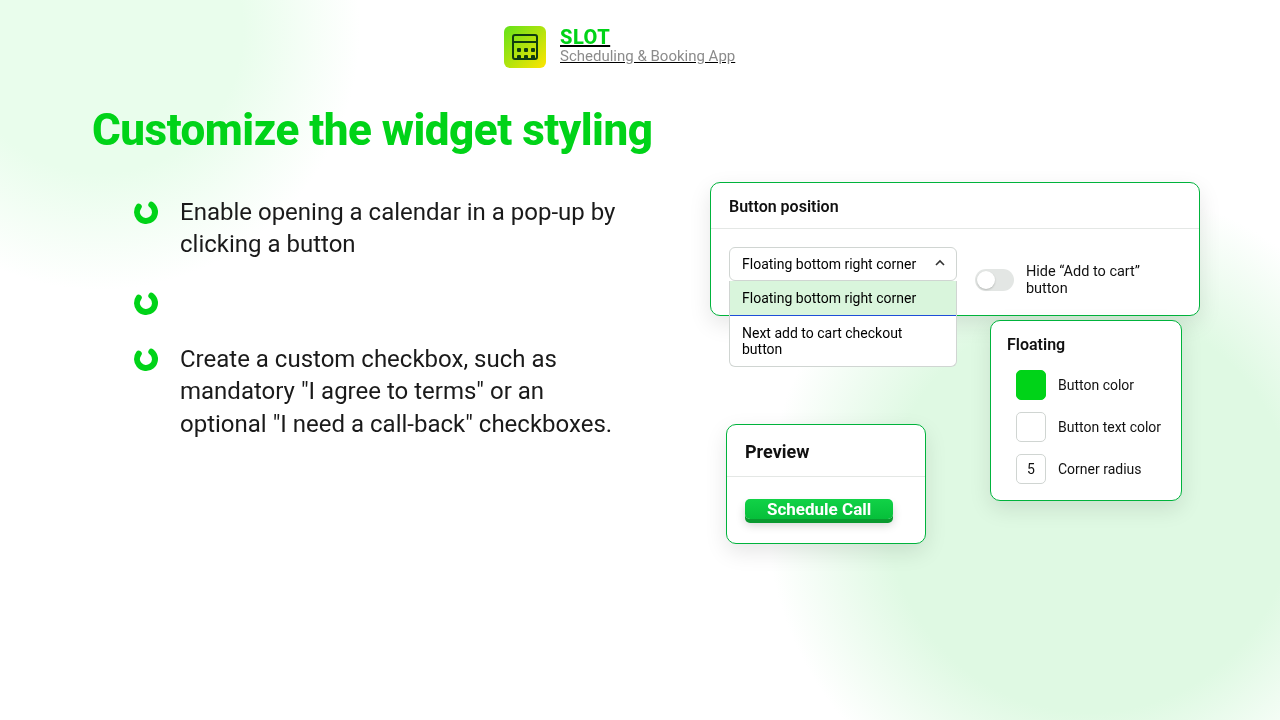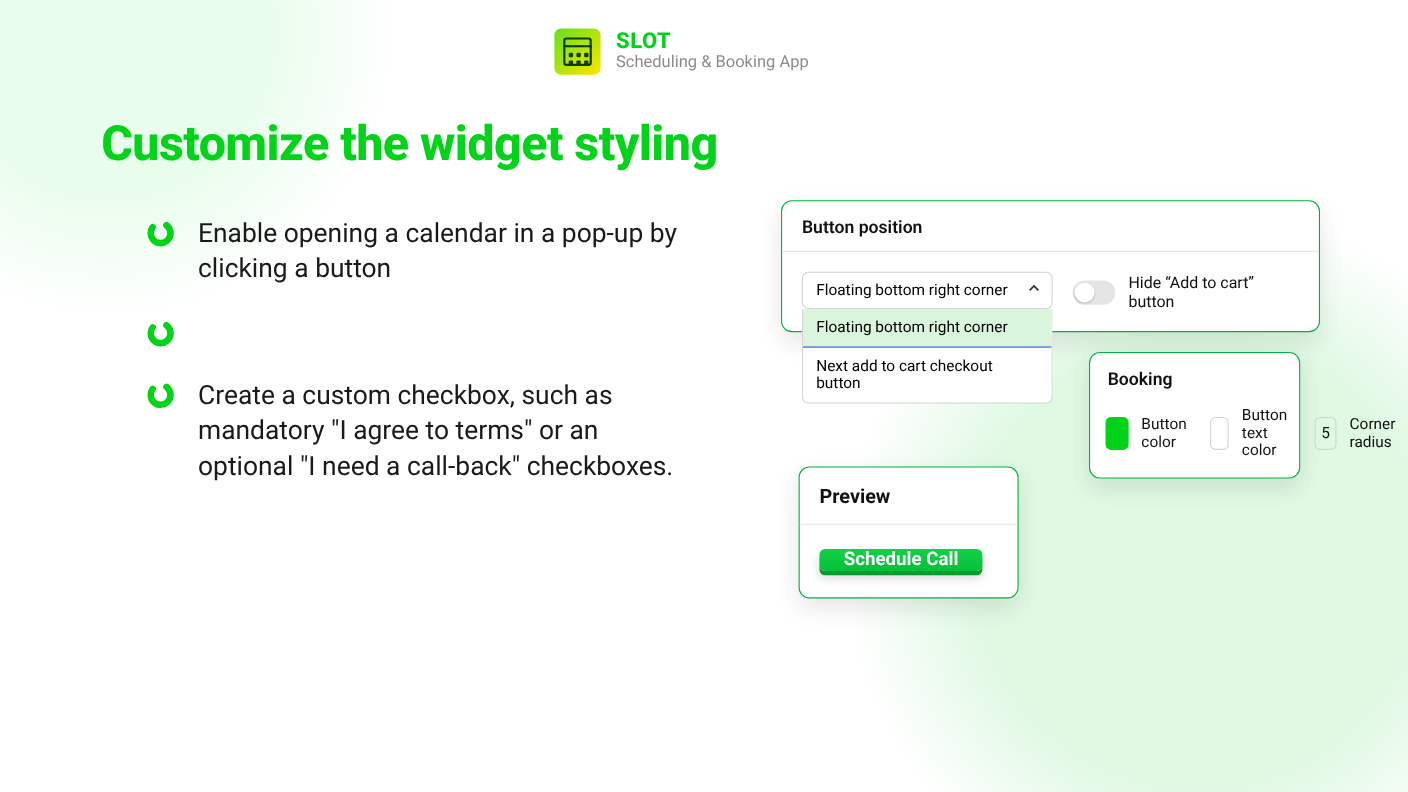--- a/index.html
+++ b/index.html
@@ -17,21 +17,21 @@
   .blob{position:absolute;border-radius:50%;z-index:0;}
   .blob-tl{width:520px;height:520px;left:-160px;top:-230px;
     background:radial-gradient(closest-side,#e9fdec 0%,#e9fdec 55%,rgba(233,253,236,0) 100%);}
   .blob-br{width:900px;height:900px;right:-260px;top:60px;
     background:radial-gradient(closest-side,#dff9e3 0%,#dff9e3 45%,rgba(223,249,227,0) 72%);
     border-radius:48% 52% 56% 44% / 55% 42% 58% 45%;}
 
   .stage{position:relative;width:1280px;height:720px;}
 
   
-  .brand{position:absolute;left:504px;top:26px;display:flex;align-items:center;gap:14px;z-index:2;}
+  .brand{position:absolute;left:504px;top:26px;display:flex;align-items:center;gap:14px;z-index:2;text-decoration:underline;}
   .brand-logo{width:42px;height:42px;border-radius:6px;background:linear-gradient(135deg,#62e21a 0%,#ffe500 100%);position:relative;overflow:hidden;}
   .brand-logo .cal{position:absolute;left:8px;top:8px;right:8px;bottom:8px;border:2px solid #0f3d0f;border-radius:3px;}
   .brand-logo .cal::before{content:"";position:absolute;left:-2px;right:-2px;top:5px;height:2px;background:#0f3d0f;}
   .brand-logo .dots{position:absolute;left:13px;top:22px;display:grid;grid-template-columns:repeat(3,4px);gap:3px;}
   .brand-logo .dots i{width:4px;height:4px;background:#0f3d0f;border-radius:1px;display:block;}
   .brand-text .t1{color:var(--green);font-weight:800;font-size:20px;letter-spacing:0.5px;line-height:1;}
   .brand-text .t2{color:#8b8b8b;font-size:15px;line-height:1.3;}
 
   
   .headline{position:absolute;left:92px;top:104px;color:var(--green);font-size:44px;font-weight:800;letter-spacing:-0.5px;z-index:2;}
@@ -54,29 +54,29 @@
   .card-pos{width:490px;position:relative;}
   .pos-body{padding:18px;display:flex;align-items:flex-start;gap:18px;}
   .select-wrap{position:relative;border-radius:10px;}
   .select{width:228px;border:1px solid var(--border);border-radius:6px;padding:8px 34px 8px 12px;font-size:14px;background:#fff;position:relative;cursor:pointer;}
   .chev{position:absolute;right:10px;top:50%;transform:translateY(-50%);}
   .options{position:absolute;left:0;top:34px;width:228px;border:1px solid var(--border);border-top:none;border-radius:0 0 6px 6px;overflow:hidden;background:#fff;}
   .option{padding:9px 12px;font-size:14px;cursor:pointer;}
   .option.sel{background:#d9f5dc;}
   .option+.option{border-top:1px solid #1d4ed8;}
 
-  .toggle-row{display:flex;align-items:center;gap:12px;margin-top:2px;justify-content:center;}
+  .toggle-row{display:flex;align-items:center;gap:12px;margin-top:16px;justify-content:center;}
   .toggle{width:40px;height:22px;border-radius:11px;background:#e3e6e4;position:relative;cursor:pointer;}
   .toggle .knob{position:absolute;left:2px;top:2px;width:18px;height:18px;border-radius:50%;background:#fff;box-shadow:0 1px 2px rgba(0,0,0,.2);}
   .toggle-label{font-size:14.5px;color:#111;}
 
   
   .card-style{width:192px;position:absolute;left:280px;top:138px;z-index:4;}
   .card-style .card-header{padding:14px 16px 10px;font-size:16px;}
-  .style-body{padding:6px 14px 16px;display:flex;gap:12px;}
+  .style-body{padding:6px 14px 16px;display:flex;flex-direction:column;gap:12px;margin-left:11px;}
   .style-row{display:flex;align-items:center;gap:12px;}
   .swatch,.numbox{width:30px;height:30px;border:1px solid var(--border);border-radius:5px;display:flex;align-items:center;justify-content:center;}
   .swatch.green{background:var(--green);border-color:var(--green);}
   .numbox{font-size:14px;color:#111;}
   .style-label{font-size:14px;color:#111;}
 
   
   .card-preview{width:200px;position:absolute;left:16px;top:242px;z-index:3;}
   .card-preview .card-header{font-size:18px;font-weight:700;padding:16px 18px 14px;}
   .preview-body{padding:22px 18px 24px;}
@@ -159,21 +159,21 @@
         <div class="toggle-row">
           <div class="toggle">
               <div class="knob"></div>
             </div>
           <div class="toggle-label">Hide “Add to cart” button</div>
         </div>
       </div>
     </div>
 
     <div class="card card-style">
-      <div class="card-header">Booking</div>
+      <div class="card-header">Floating</div>
       <div class="style-body">
         <div class="style-row">
           <div class="swatch green" title="#00d318"></div>
           <div class="style-label">Button color</div>
         </div>
         <div class="style-row">
           <div class="swatch" title="#ffffff"></div>
           <div class="style-label">Button text color</div>
         </div>
         <div class="style-row">

